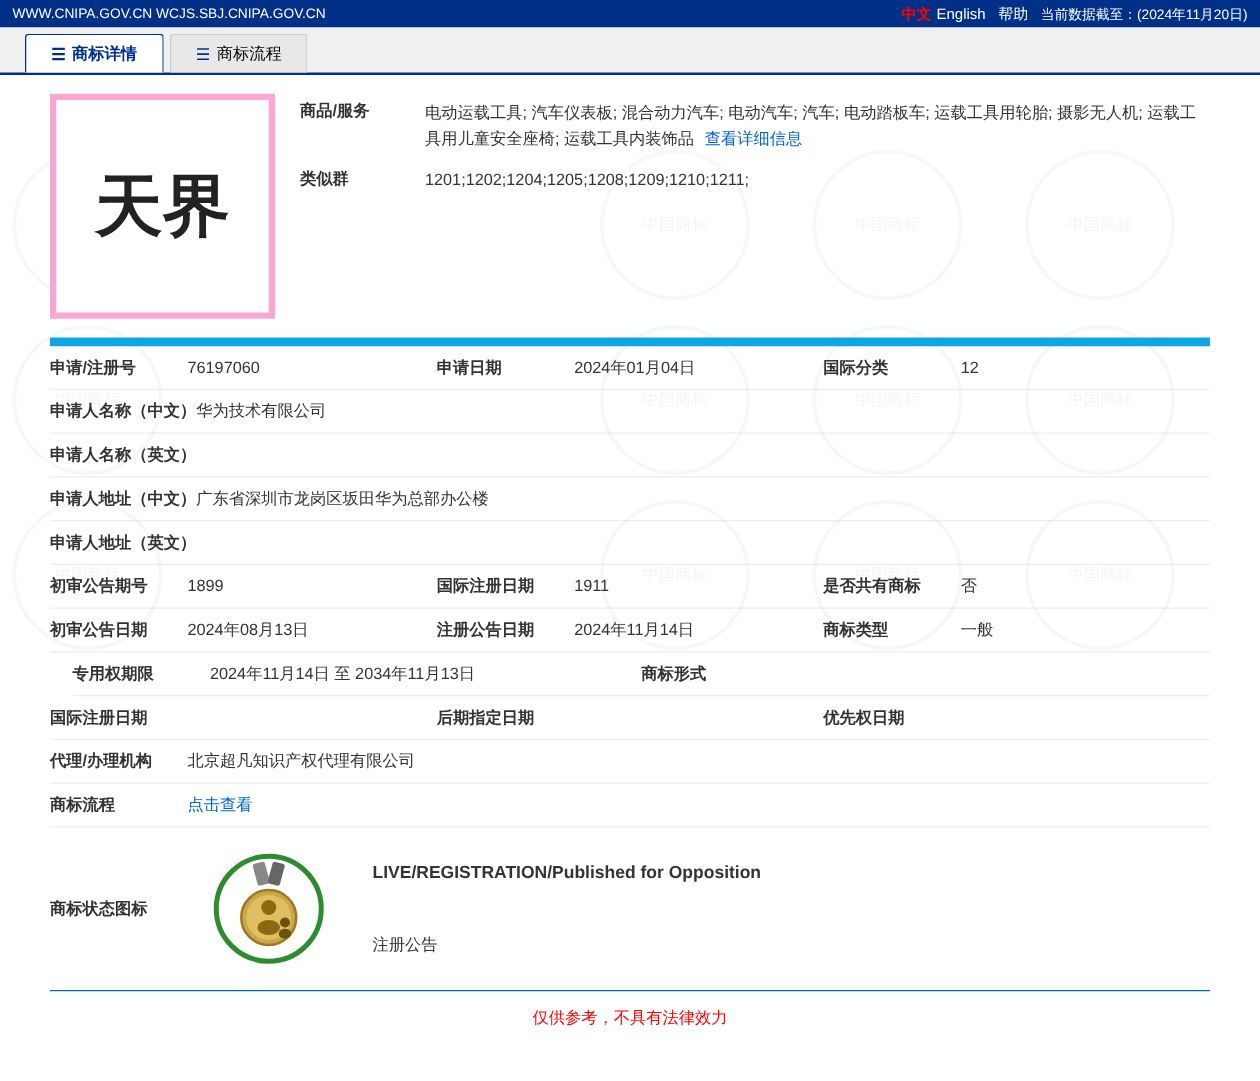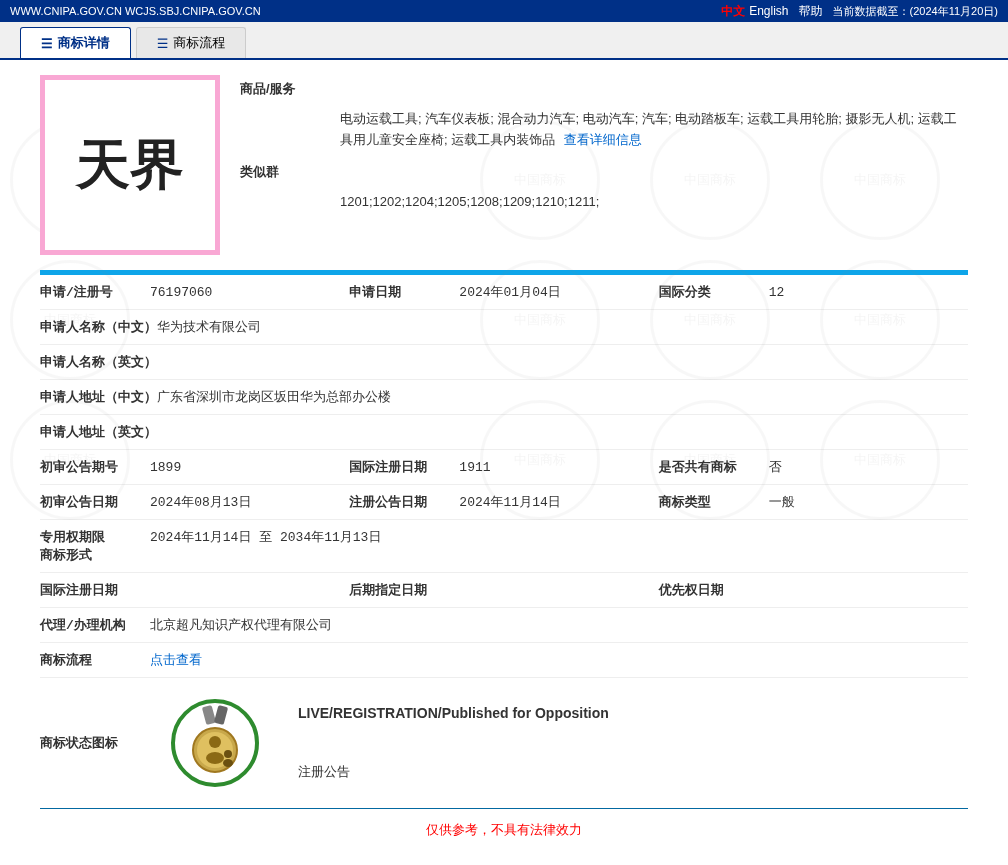--- a/index.html
+++ b/index.html
@@ -113,46 +113,45 @@
     }
     .gs-label {
       min-width: 100px;
       font-weight: bold;
       color: #333;
     }
     .gs-value {
       flex: 1;
       color: #333;
       line-height: 1.6;
-      margin-top: 29px;
     }
     .gs-link {
       color: #0066cc;
       cursor: pointer;
       margin-left: 5px;
     }
 
     
     .info-section {
-      border-top: 5px solid #0ea5e9;
-      font-family: Liberation Mono, monospace;
+      border-top: 7px solid #0ea5e9;
     }
     .info-row {
       display: flex;
       border-bottom: 1px solid #eee;
       padding: 8px 0;
       align-items: center;
     }
     .info-row.three-col {
       display: grid;
       grid-template-columns: 1fr 1fr 1fr;
     }
     .info-row.two-col {
       display: grid;
-      grid-template-columns: 1fr;
+      grid-template-columns: 1fr 1fr;
+      margin-left: 18px;
     }
     .info-cell {
       display: flex;
       align-items: baseline;
       padding-right: 10px;
     }
     .info-label {
       font-weight: bold;
       color: #333;
       white-space: nowrap;

